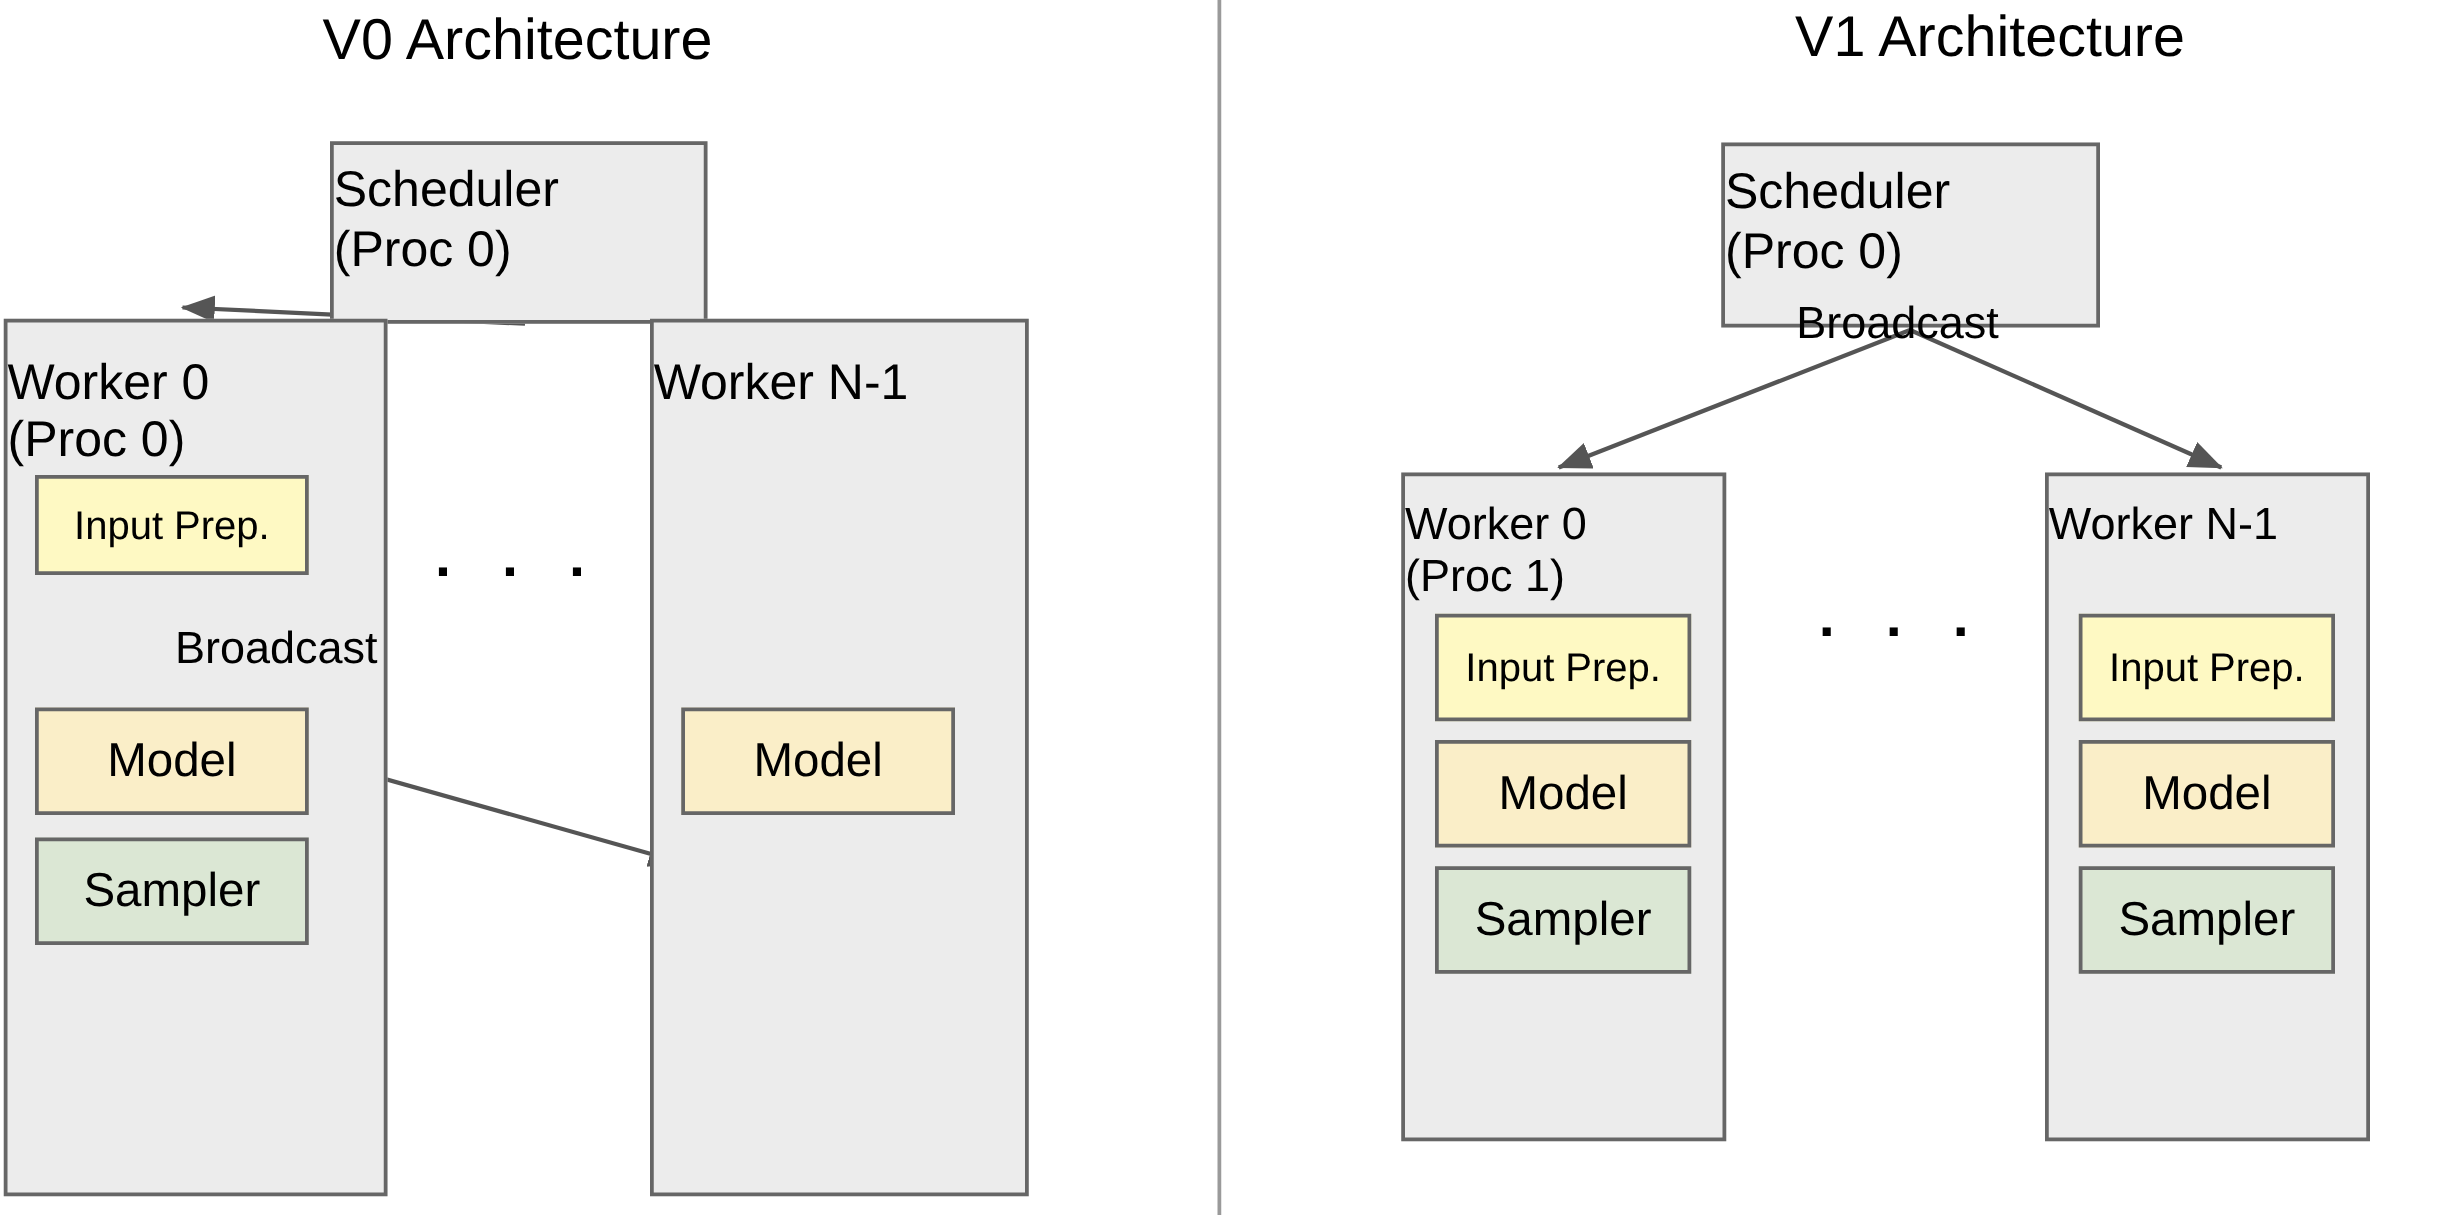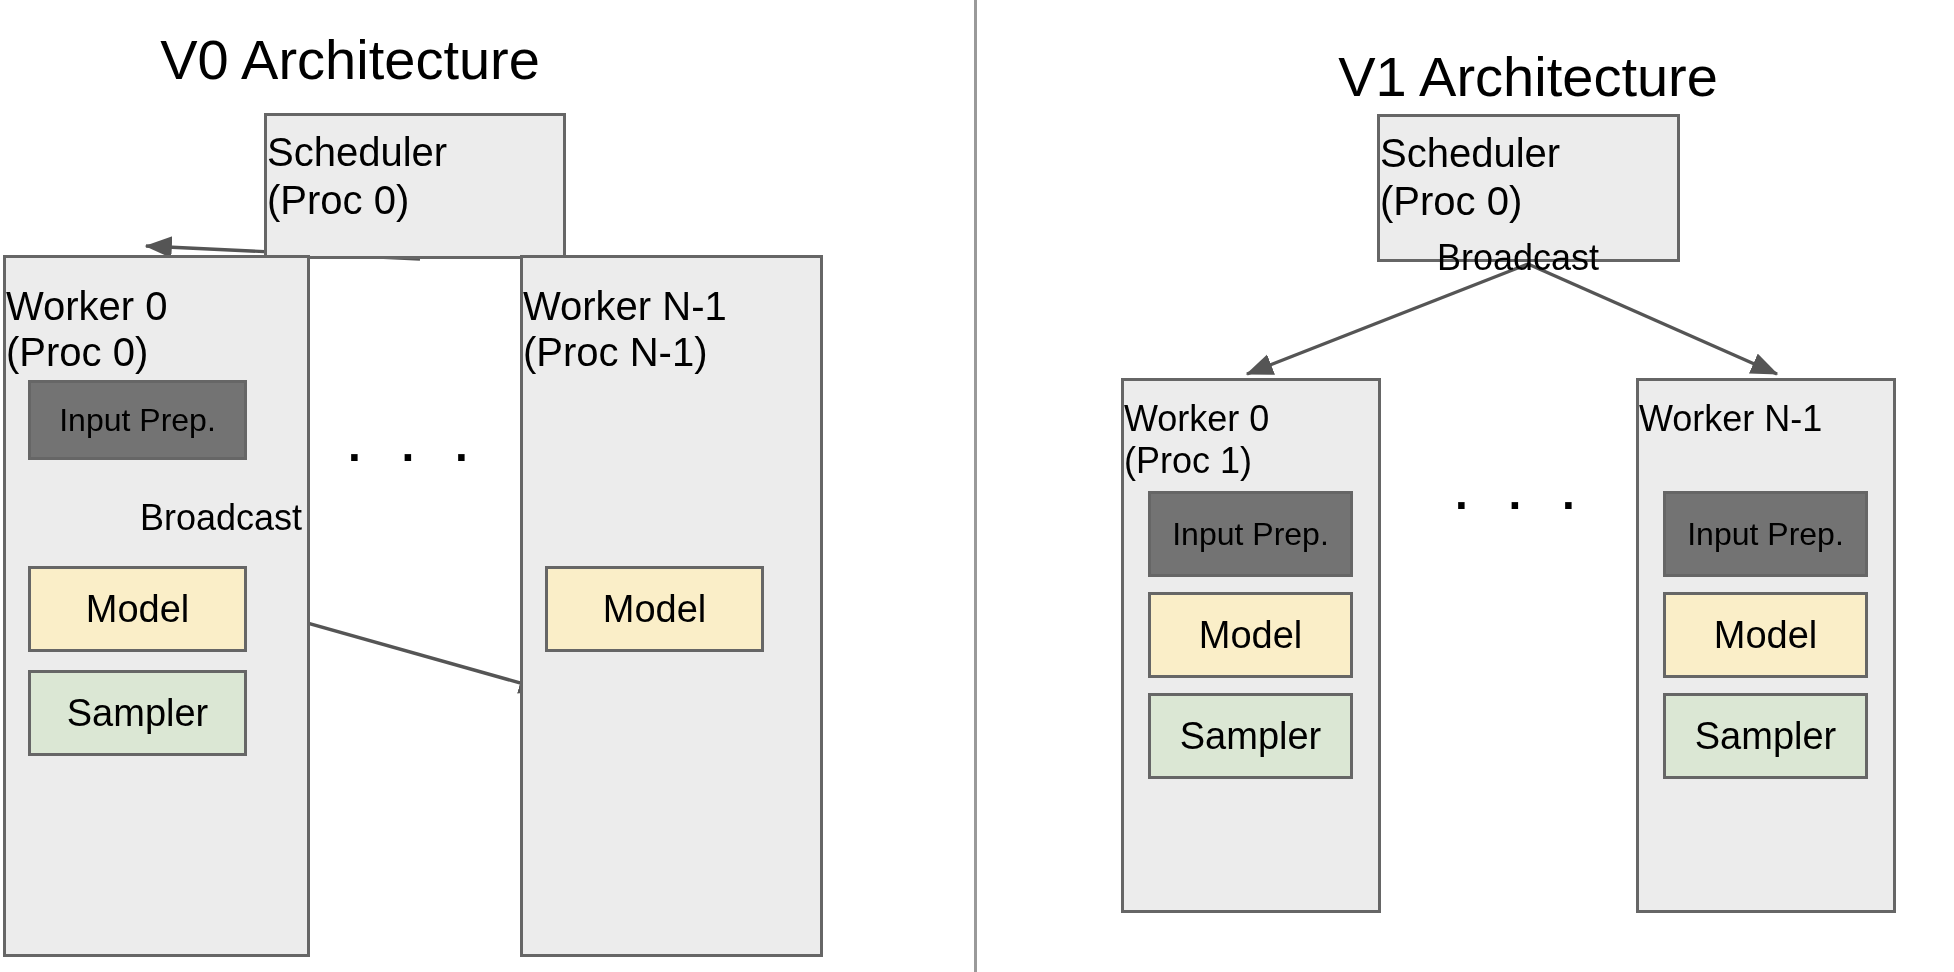--- a/index.html
+++ b/index.html
@@ -13,26 +13,25 @@
   }
   #canvas {
     position: relative;
     width: 1954px;
     height: 972px;
     background: #ffffff;
     overflow: hidden;
   }
   .panel-title {
     position: absolute;
-    text-align: center;
-    font-size: 56px;
+    text-align: right;
+    font-size: 46px;
     line-height: 1.0;
     color: #000000;
     white-space: nowrap;
-    margin-top: 24px;
   }
   .divider {
     position: absolute;
     background: #9a9a9a;
   }
   .box {
     position: absolute;
     box-sizing: border-box;
     border: 3px solid #666666;
     background: #ececec;
@@ -51,21 +50,21 @@
   .inner-box {
     position: absolute;
     box-sizing: border-box;
     border: 3px solid #666666;
     display: flex;
     align-items: center;
     justify-content: center;
     text-align: center;
     white-space: nowrap;
   }
-  .inner-input  { background: #737373; }
+  .inner-input  { background: #fef9c3; }
   .inner-model  { background: #faeec8; }
   .inner-sampler{ background: #dbe7d4; }
   .inner-text-lg { font-size: 38px; }
   .inner-text-md { font-size: 32px; }
   .ellipsis {
     position: absolute;
     font-size: 46px;
     letter-spacing: 14px;
     font-weight: 700;
     line-height: 1;
@@ -127,30 +126,29 @@
 
     <div class="inner-box inner-input inner-text-md" style="left:22px; top:122px; width:219px; height:80px;">Input Prep.</div>
 
     <div class="inner-box inner-model inner-text-lg" style="left:22px; top:308px; width:219px; height:86px;">Model</div>
 
     <div class="inner-box inner-sampler inner-text-lg" style="left:22px; top:412px; width:219px; height:86px;">Sampler</div>
   </div>
 
   <div class="box" style="left:520px; top:255px; width:303px; height:702px;">
     <div class="box-label worker-label" style="top:26px;">Worker N-1</div>
-    <div class="box-label worker-label" style="top:72px;">(Proc N-1)</div>
 
     <div class="inner-box inner-model inner-text-lg" style="left:22px; top:308px; width:219px; height:86px;">Model</div>
   </div>
 
   <div class="ellipsis" style="left:348px; top:422px;">. . .</div>
 
   <div class="edge-label" style="left:140px; top:500px;">Broadcast</div>
 
-  <div class="panel-title" style="left:1308px; top:25px; width:440px;">V1 Architecture</div>
+  <div class="panel-title" style="left:1308px; top:6px; width:440px;">V1 Architecture</div>
 
   <div class="box" style="left:1377px; top:114px; width:303px; height:148px;">
     <div class="box-label scheduler-label" style="top:14px;">Scheduler</div>
     <div class="box-label scheduler-label" style="top:62px;">(Proc 0)</div>
   </div>
 
   <div class="edge-label" style="left:1437px; top:240px;">Broadcast</div>
 
   <div class="box" style="left:1121px; top:378px; width:260px; height:535px;">
     <div class="box-label worker-label-sm" style="top:18px;">Worker 0</div>

